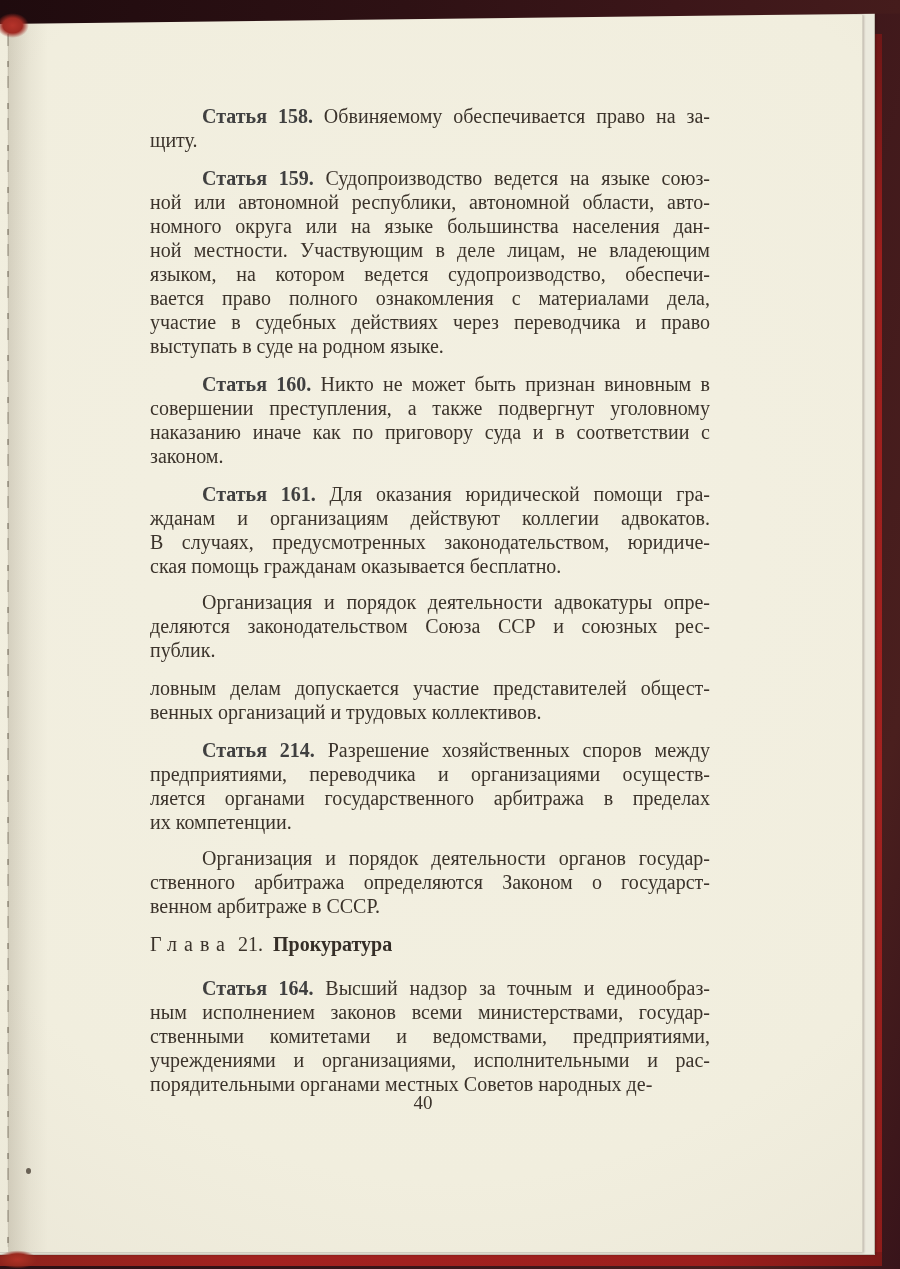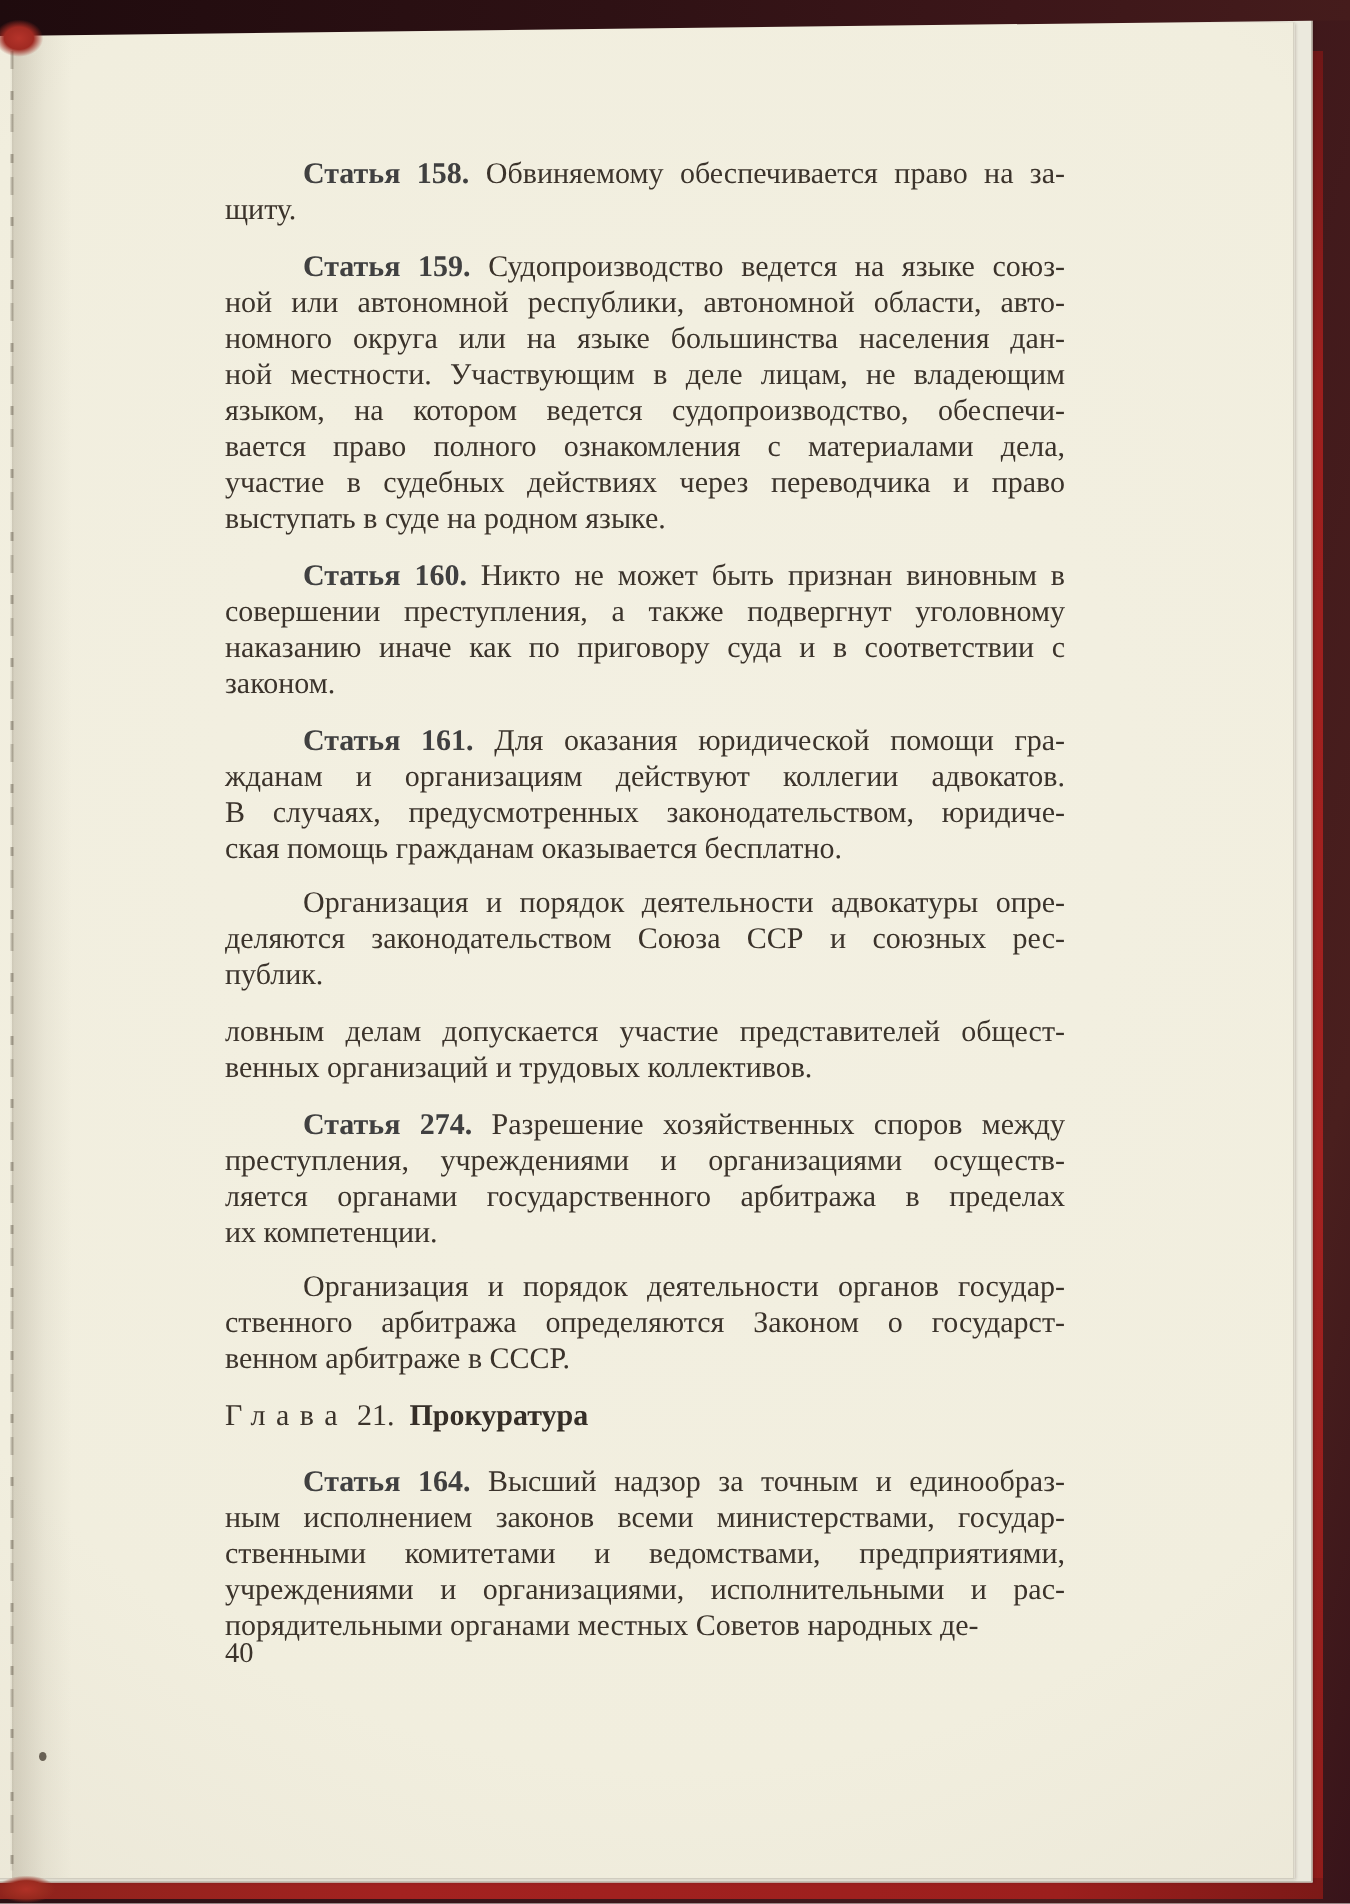--- a/index.html
+++ b/index.html
@@ -53,21 +53,21 @@
   .blk.cont{margin-top:12px;}
   .blk:first-child{margin-top:0;}
   .line{text-align:justify;}
   .line.just{text-align-last:justify;}
   .line.first{text-indent:52px;}
   .lbl{font-weight:bold;color:#404040;}
   .chapter{margin-top:14px;margin-bottom:20px;}
   .chapter .spaced{letter-spacing:7px;}
   .chapter .num{margin-left:6px;}
   .chapter .title{font-weight:bold;margin-left:10px;color:#352e27;}
-  .page-number{left:150px;top:1092px;width:546px;text-align:left;z-index:6;
+  .page-number{left:150px;top:1092px;width:546px;text-align:center;z-index:6;
     color:#3b332b;font-size:19px;line-height:22px;}
 </style>
 </head>
 <body>
 
 <div class="abs edge-red-right"></div>
 <div class="abs edge-red-bottom"></div>
 
 <div class="abs under-page"></div>
 
@@ -112,22 +112,22 @@
     <div class="blk cont">
       <div class="line first just"><span>Организация и порядок деятельности адвокатуры опре-</span></div>
       <div class="line just"><span>деляются законодательством Союза ССР и союзных рес-</span></div>
       <div class="line"><span>публик.</span></div>
     </div>
     <div class="blk">
       <div class="line just"><span>ловным делам допускается участие представителей общест-</span></div>
       <div class="line"><span>венных организаций и трудовых коллективов.</span></div>
     </div>
     <div class="blk">
-      <div class="line first just"><span class="lbl">Статья 274.</span> <span>Разрешение хозяйственных споров между</span></div>
-      <div class="line just"><span>преступления, учреждениями и организациями осуществ-</span></div>
+      <div class="line first just"><span class="lbl">Статья 214.</span> <span>Разрешение хозяйственных споров между</span></div>
+      <div class="line just"><span>предприятиями, переводчика и организациями осуществ-</span></div>
       <div class="line just"><span>ляется органами государственного арбитража в пределах</span></div>
       <div class="line"><span>их компетенции.</span></div>
     </div>
     <div class="blk cont">
       <div class="line first just"><span>Организация и порядок деятельности органов государ-</span></div>
       <div class="line just"><span>ственного арбитража определяются Законом о государст-</span></div>
       <div class="line"><span>венном арбитраже в СССР.</span></div>
     </div>
     <div class="blk chapter"><span class="spaced">Глава</span><span class="num">21.</span><span class="title">Прокуратура</span></div>
     <div class="blk">

